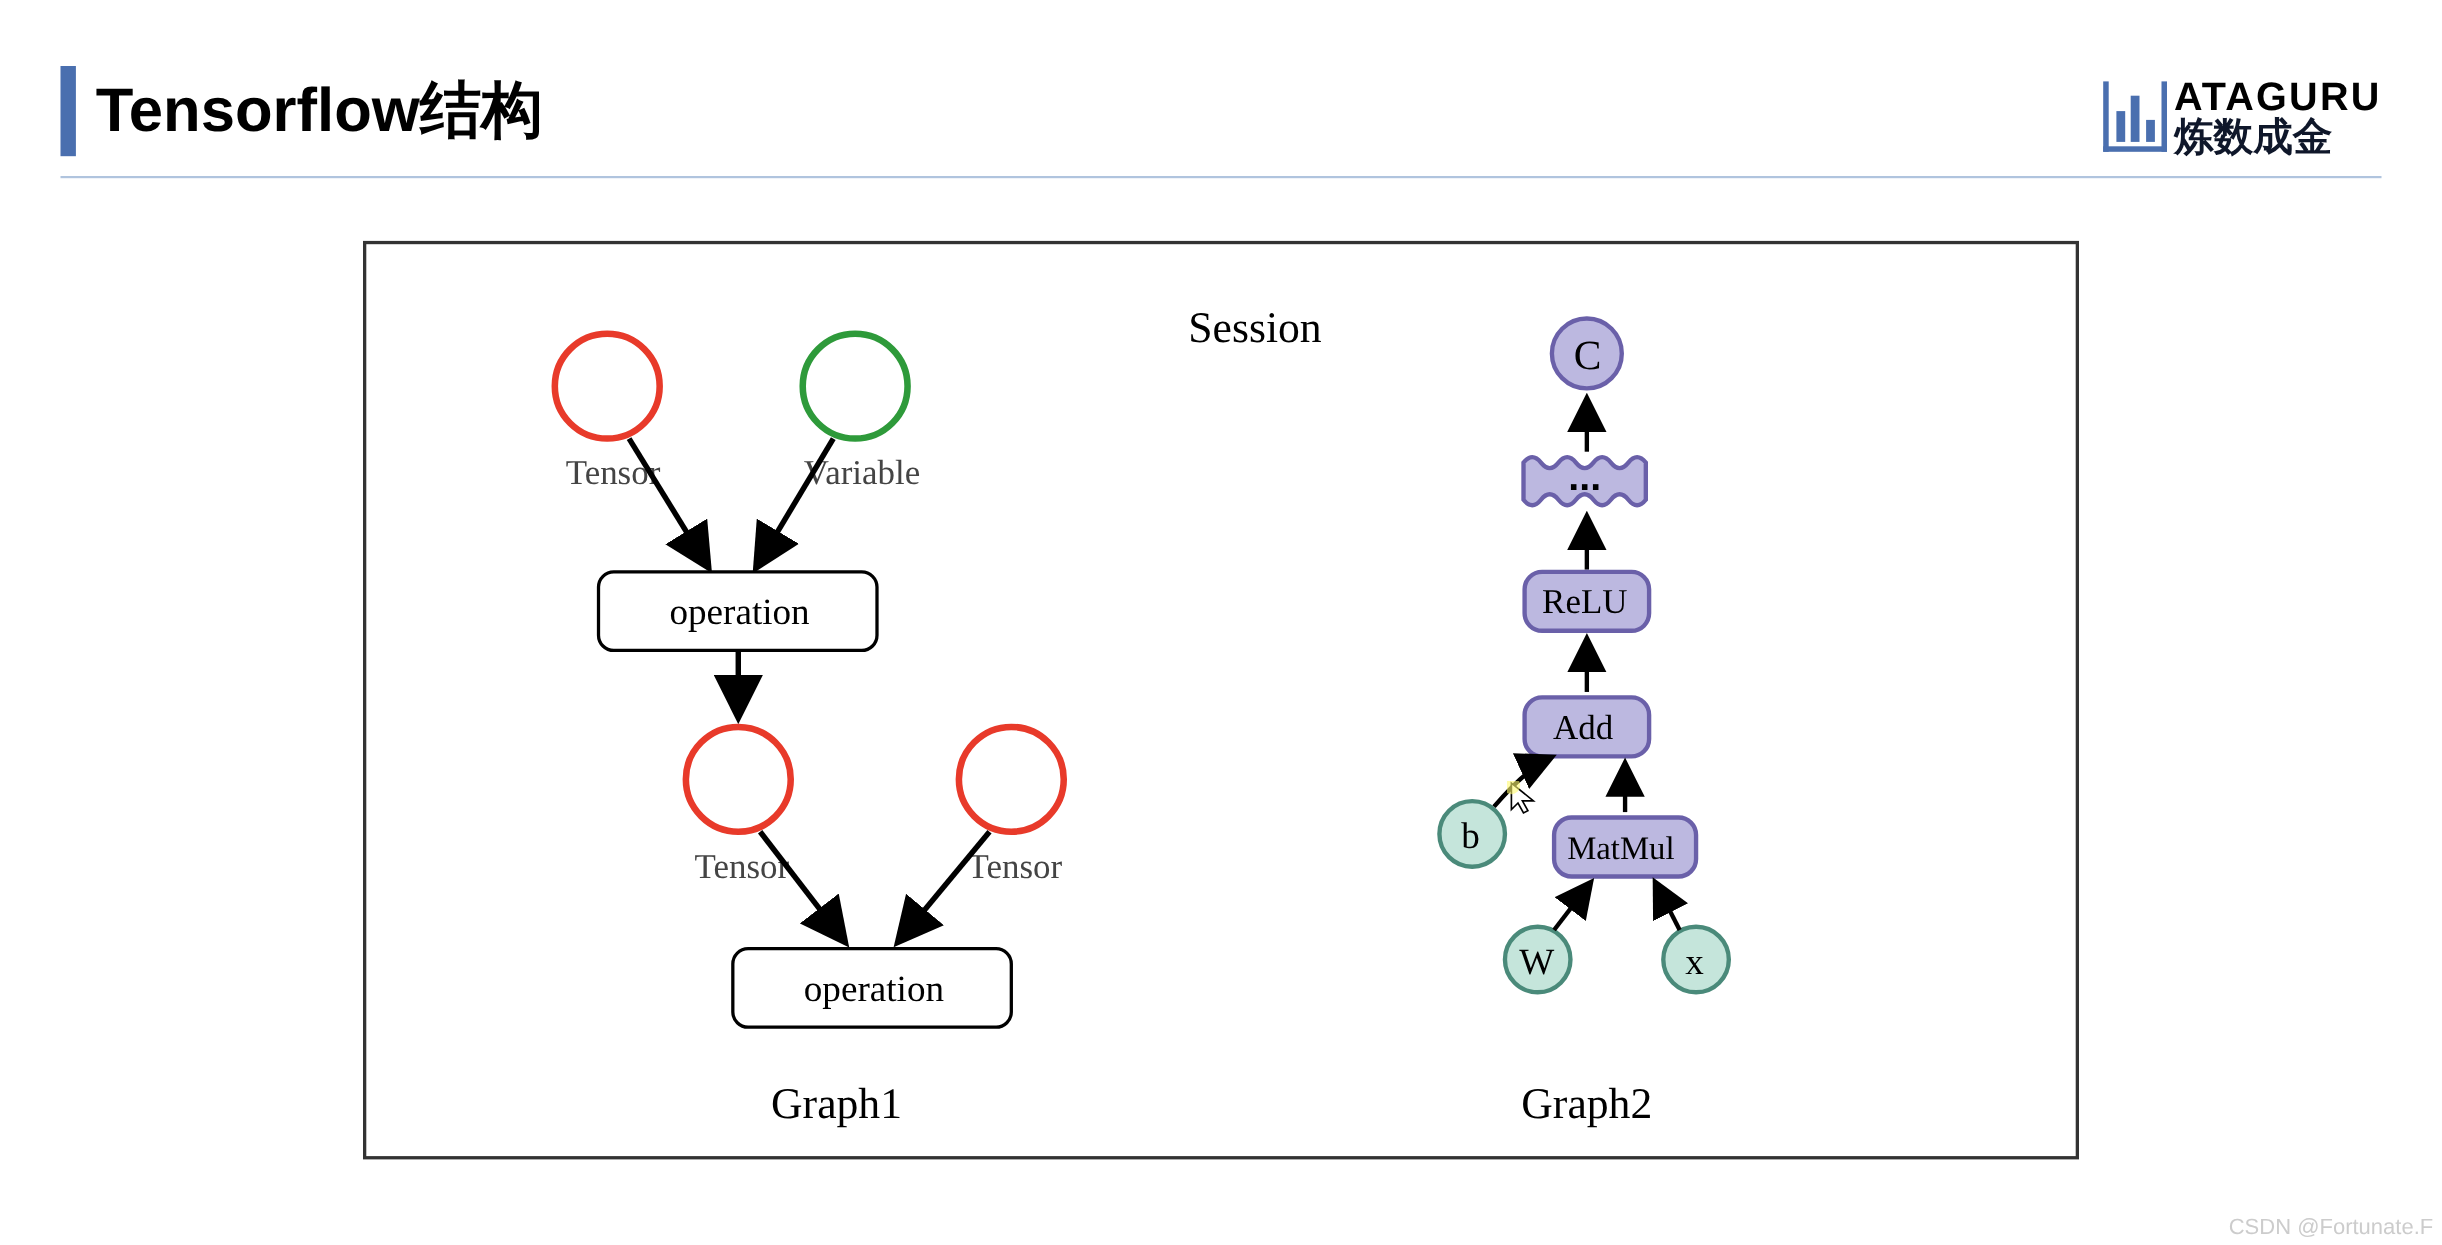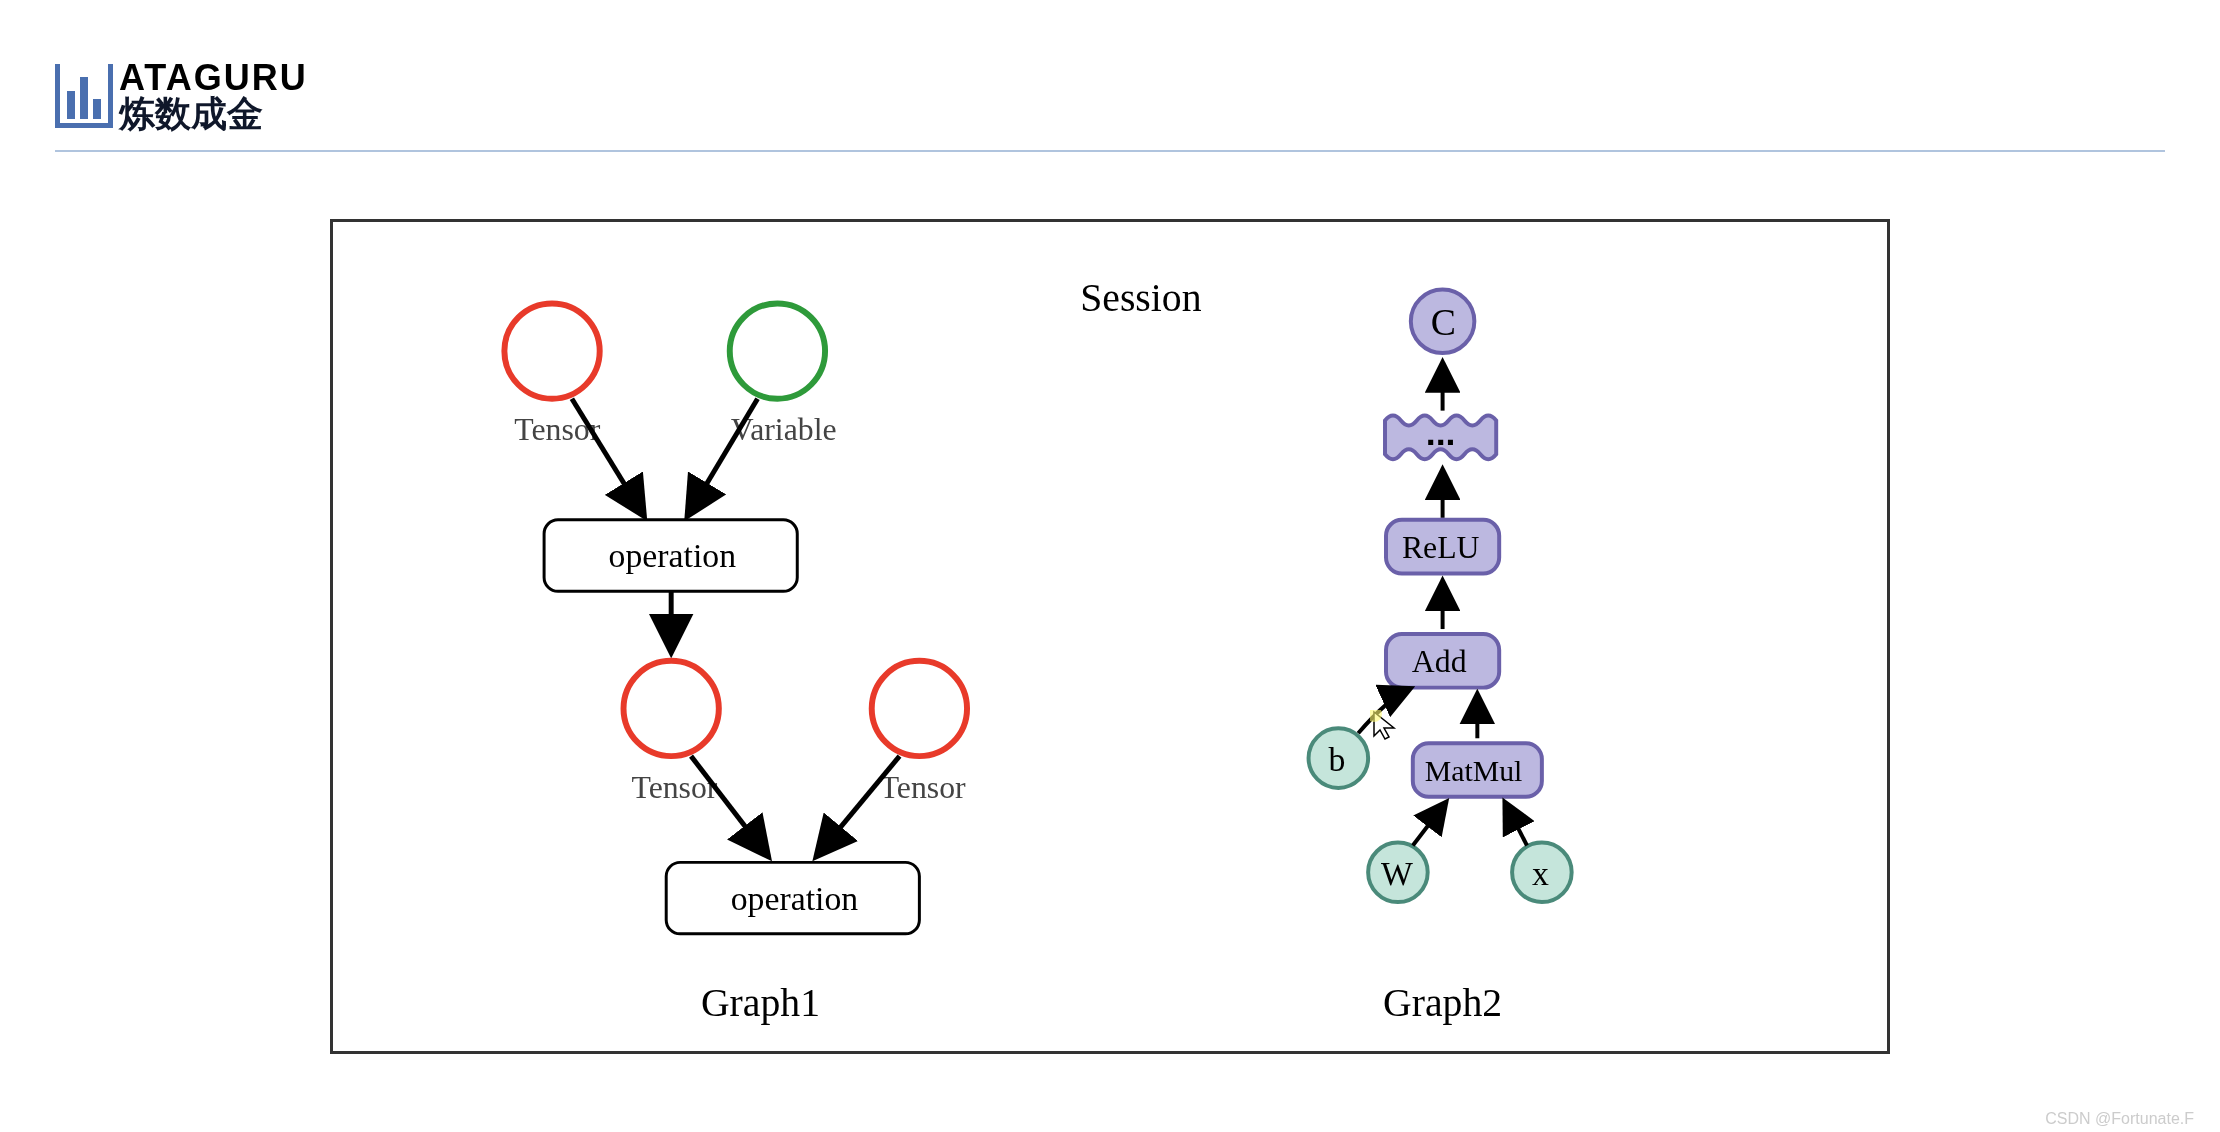--- a/index.html
+++ b/index.html
@@ -43,36 +43,40 @@
       left: 330px;
       width: 1560px;
       height: 835px;
       border: 3px solid #333;
       background: #fff;
     }
     .diagram-svg { width: 100%; height: 100%; }
     .watermark {
       position: absolute;
       bottom: 4px;
-      right: 26px;
+      right: 8px;
       color: #ccc;
-      font-size: 16px;
+      font-size: 20px;
       font-family: Arial, sans-serif;
       margin-left: 32px;
     }
     .cursor {
       position: absolute;
       top: 710px; left: 1370px;
       pointer-events: none;
     }
   </style>
 </head>
 <body>
 
 <div class="header">
+  <div class="title-wrap">
+    <div class="title-bar"></div>
+    <div class="title">Tensorflow结构</div>
+  </div>
   <div class="logo">
     <div class="logo-icon">
       <span style="height:28px"></span>
         <span style="height:42px"></span>
         <span style="height:20px"></span>
     </div>
     <div class="logo-text">
       <div class="logo-t1">ATAGURU</div>
       <div class="logo-t2">炼数成金</div>
     </div>

